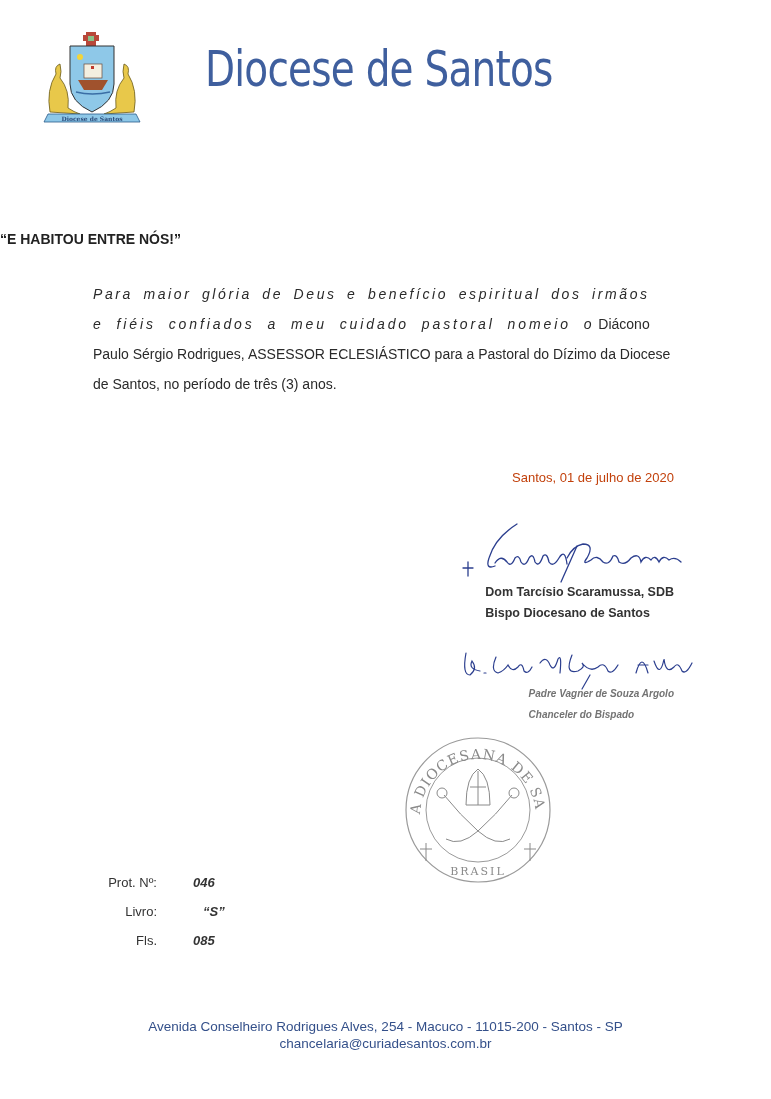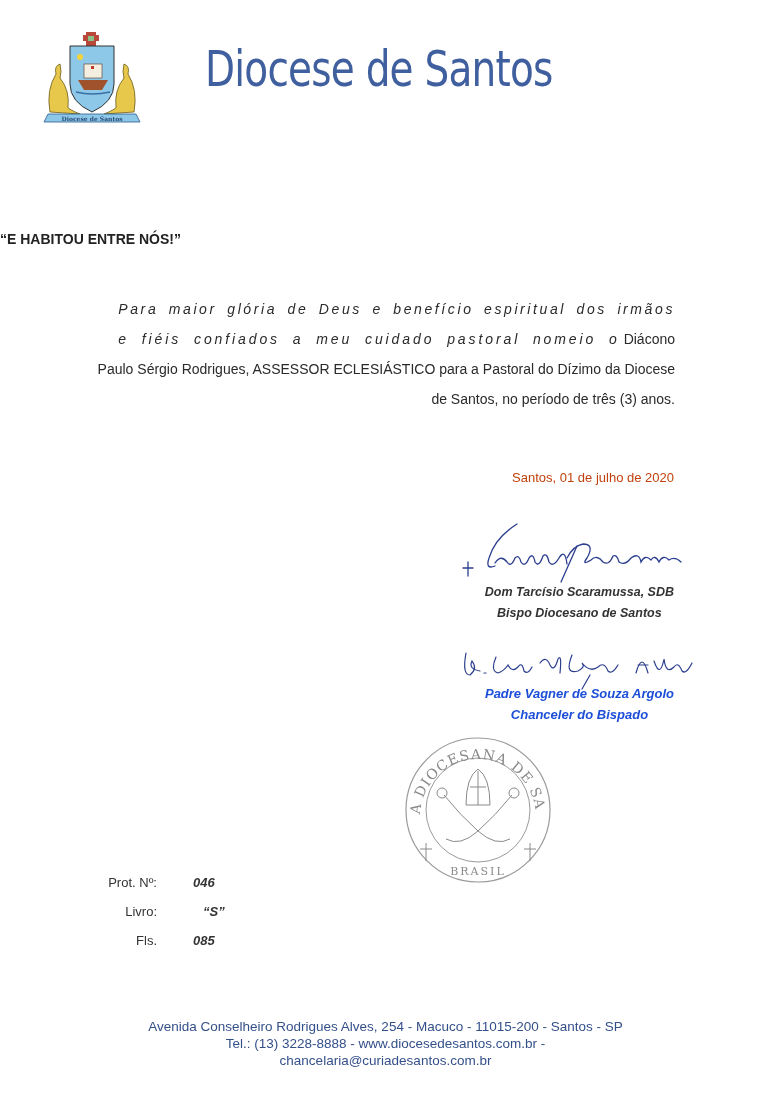--- a/index.html
+++ b/index.html
@@ -12,31 +12,31 @@
     .brand {
       left: 205px; top: 40px; font-family: "DejaVu Sans", sans-serif;
       font-size: 50px; color: #3f5f9e; letter-spacing: -1px;
       transform: scaleX(0.78); transform-origin: left top; white-space: nowrap;
     }
     .motto {
       left: 0; width: 771px; top: 231px; text-align: left;
       font-weight: bold; font-size: 14px; color: #222;
     }
     .para {
-      left: 93px; width: 582px; top: 294px; font-size: 14px; line-height: 30px; color: #2a2a2a; text-align: right;
+      left: 93px; width: 582px; top: 279px; font-size: 14px; line-height: 30px; color: #2a2a2a;
     }
     .line { display: block; white-space: nowrap; }
     .spaced { font-style: italic; letter-spacing: 2.6px; word-spacing: 4px; }
     .spaced2 { font-style: italic; letter-spacing: 2.9px; word-spacing: 6px; }
     b { font-weight: normal; }
     .date { right: 97px; top: 470px; font-size: 13px; color: #c2410c; }
     .sig1 { left: 455px; top: 518px; width: 280px; height: 65px; }
-    .signer1 { right: 97px; top: 582px; text-align: center; font-style: italic; font-weight: bold; font-size: 12.5px; line-height: 21px; color: #333; }
+    .signer1 { right: 97px; top: 582px; text-align: left; font-weight: bold; font-size: 12.5px; line-height: 21px; color: #333; }
     .sig2 { left: 460px; top: 645px; width: 260px; height: 45px; }
-    .signer2 { right: 97px; top: 683px; text-align: center; font-style: italic; font-weight: bold; font-size: 13px; line-height: 21px; color: #1d4ed8; }
+    .signer2 { right: 97px; top: 683px; text-align: left; font-style: italic; font-weight: bold; font-size: 10px; line-height: 21px; color: #737373; }
     .seal { left: 398px; top: 735px; width: 160px; height: 150px; }
     .prot { left: 95px; top: 868px; font-size: 13px; line-height: 29px; color: #333; text-align: right; }
     .prot .row { display: flex; }
     .prot .k { width: 62px; }
     .prot .v { font-style: italic; font-weight: bold; margin-left: 36px; }
     .footer {
       left: 0; width: 771px; top: 1018px; text-align: center; font-size: 13.5px; line-height: 17px; color: #34508a;
     }
   </style>
 </head>
@@ -151,15 +151,14 @@
     <span class="v" style="padding-left:10px">“S”</span>
   </div>
   <div class="row">
     <span class="k">Fls.</span>
     <span class="v">085</span>
   </div>
 </div>
 
 <div class="abs footer">
   <div>Avenida Conselheiro Rodrigues Alves, 254 - Macuco - 11015-200 - Santos - SP</div>
-  <div>Tel.: (13) 3228-8888 -  www.diocesedesantos.com.br -</div>
   <div>chancelaria@curiadesantos.com.br</div>
 </div>
 
 </body></html>

